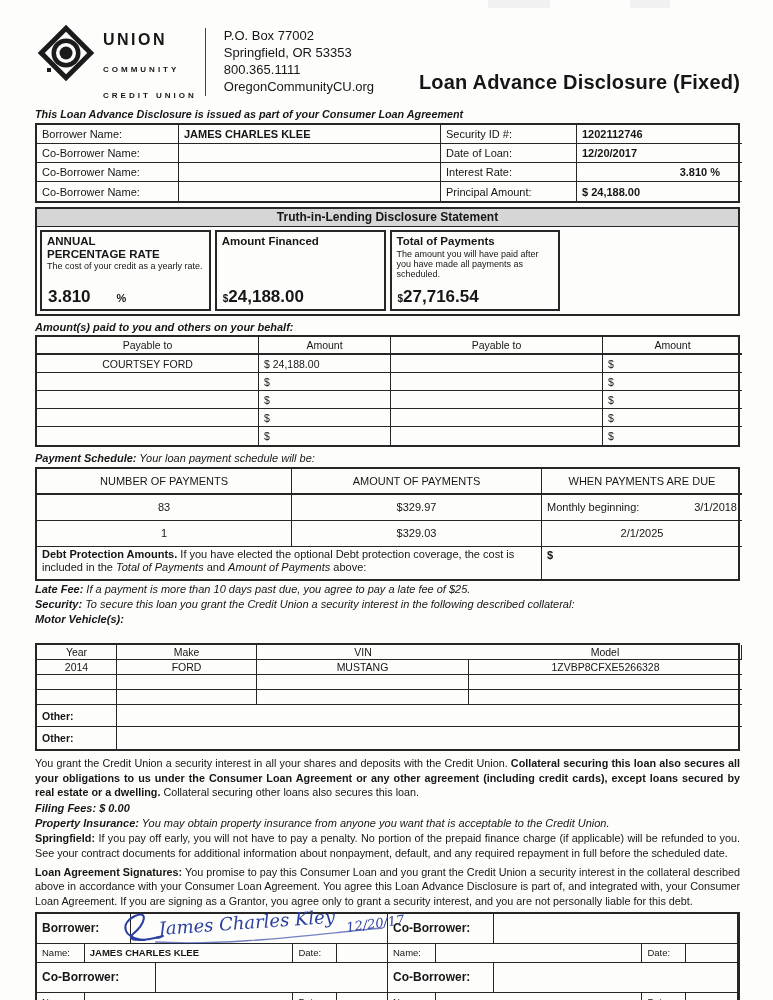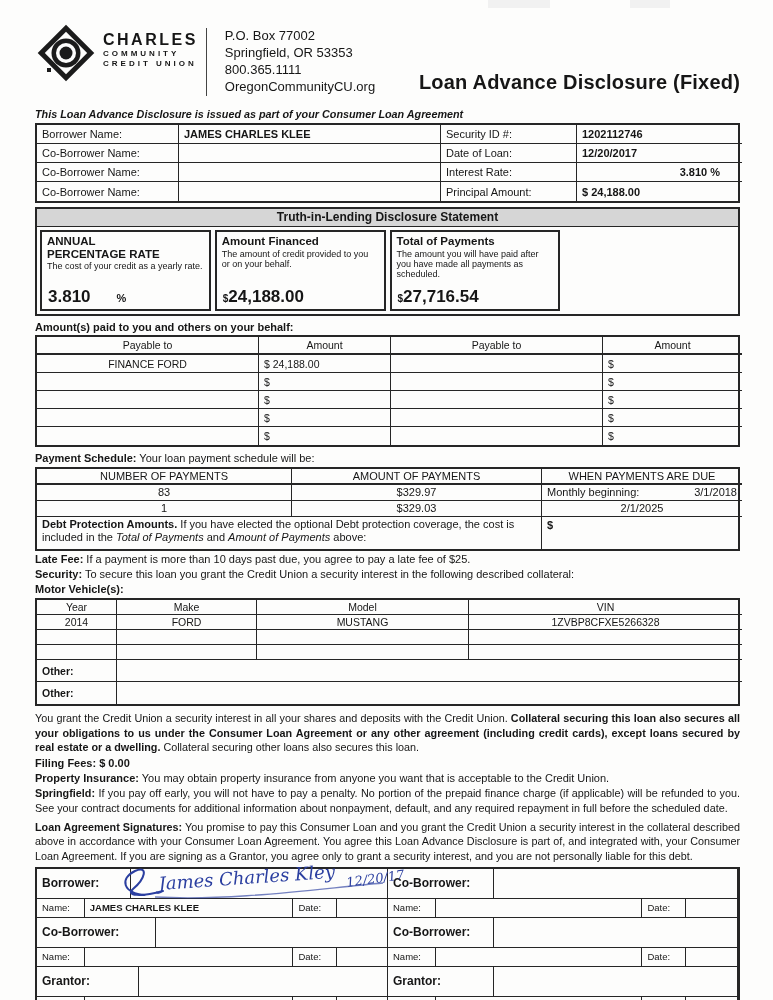--- a/index.html
+++ b/index.html
@@ -6,21 +6,21 @@
   .page{position:relative;width:773px;height:1000px;margin:0 auto;background:#fdfdfc;
         font-family:"Liberation Sans",sans-serif;color:#161616;overflow:hidden;
         box-sizing:border-box;padding:22px 33px 0 35px;}
   .smudge{position:absolute;background:#f1f1f1;height:8px;top:0;}
   
   .hdr{position:relative;height:70px;}
   .hdr-left{display:flex;align-items:flex-start;}
   .logo{width:62px;height:62px;margin-right:6px;flex:0 0 auto;}
   .logo-text{margin-top:10px;margin-right:8px;}
   .logo-l1{font-size:16px;font-weight:bold;letter-spacing:2.5px;line-height:1.05;}
-  .logo-l2,.logo-l3{font-size:8px;font-weight:bold;letter-spacing:3px;line-height:1.25;}
+  .logo-l2,.logo-l3{font-size:8px;font-weight:bold;letter-spacing:3px;line-height:1.25;margin-top:16px;}
   .addr{border-left:1.5px solid #444;padding-left:18px;margin-top:6px;font-size:13px;line-height:1.3;}
   .title{position:absolute;right:0;bottom:-2px;font-size:20px;font-weight:bold;letter-spacing:.2px;}
   .subtitle{font-style:italic;font-size:10.8px;font-weight:bold;margin:16px 0 3px 0;}
   
   .tbl{border:2px solid #262626;}
   .cell{box-sizing:border-box;border-right:1.5px solid #262626;border-bottom:1.5px solid #262626;
         padding:2px 5px;overflow:hidden;white-space:nowrap;}
   .last-col{border-right:none;}
   .last-row{border-bottom:none;}
   .bold{font-weight:bold;}
@@ -35,36 +35,36 @@
   .til-band{background:#d6d6d6;border-bottom:1.5px solid #262626;text-align:center;
             font-weight:bold;font-size:12px;padding:1px 0 2px;}
   .til-boxes{display:grid;grid-template-columns:1fr 1fr 1fr 1fr;gap:4px;padding:3px;}
   .til-box{border:2px solid #262626;padding:3px 5px 2px;height:72px;position:relative;}
   .til-title{font-weight:bold;font-size:11.5px;line-height:1.1;}
   .til-desc{font-size:9px;line-height:1.15;margin-top:1px;}
   .til-val{position:absolute;left:6px;bottom:2px;font-size:17px;font-weight:bold;}
   .til-val .pre{font-size:10px;font-weight:bold;vertical-align:baseline;}
   .til-pct{font-size:11px;font-weight:bold;margin-left:26px;}
   
-  .sect{font-size:11px;margin-top:4px;line-height:1.3;}
+  .sect{font-size:11px;margin-top:4px;line-height:1.3;font-style:italic;}
   
   .atab{display:grid;grid-template-columns:222px 132px 212px 139px;margin-top:1px;}
   .atab .cell{height:18px;font-size:10.5px;display:flex;align-items:center;}
   .atab .hcell{justify-content:center;border-bottom:2px solid #262626;}
   .ctr{justify-content:center;}
   
   .ptab{display:grid;grid-template-columns:255px 250px 200px;margin-top:1px;}
-  .ptab .cell{font-size:11px;display:flex;align-items:center;height:16px;}
+  .ptab .cell{font-size:11px;display:flex;align-items:center;height:26px;}
   .ptab .hcell{justify-content:center;font-size:11px;border-bottom:2px solid #262626;}
   .due1{display:flex;justify-content:space-between;width:100%;}
   .debt{grid-column:1 / span 2;height:32px !important;white-space:normal !important;
         font-size:10.8px;line-height:1.25;display:block !important;padding-top:1px;}
   .debtv{height:32px !important;align-items:flex-start !important;padding-top:2px;}
   
-  .mtab{display:grid;grid-template-columns:80px 140px 212px 273px;margin-top:2px;}
+  .mtab{display:grid;grid-template-columns:80px 140px 212px 273px;margin-top:17px;}
   .mtab .cell{height:15px;font-size:10.5px;display:flex;align-items:center;justify-content:center;}
   .mtab .hcell{border-bottom:1.5px solid #262626;}
   .other-lbl{justify-content:flex-start !important;font-weight:bold;height:22px !important;font-size:11px;}
   .other-val{grid-column:2 / span 3;height:22px !important;}
   
   .para{font-size:10.8px;line-height:1.33;margin-top:5px;text-align:justify;}
   .tight{margin-top:1px;}
   .ital{font-style:italic;}
   
   .stab{margin-top:4px;position:relative;}
@@ -87,21 +87,21 @@
     <div class="hdr-left">
       <svg class="logo" viewBox="0 0 62 62">
         <rect x="11" y="11" width="40" height="40" transform="rotate(45 31 31)" fill="#1b1b1b"></rect>
         <rect x="16" y="16" width="30" height="30" transform="rotate(45 31 31)" fill="#fdfdfc"></rect>
         <circle cx="31" cy="31" r="14.5" fill="#1b1b1b"></circle>
         <circle cx="31" cy="31" r="10" fill="#fdfdfc"></circle>
         <circle cx="31" cy="31" r="6.5" fill="#1b1b1b"></circle>
         <rect x="12" y="46" width="4" height="4" fill="#1b1b1b"></rect>
       </svg>
       <div class="logo-text">
-        <div class="logo-l1">CHARLES</div>
+        <div class="logo-l1">UNION</div>
         <div class="logo-l2">COMMUNITY</div>
         <div class="logo-l3">CREDIT UNION</div>
       </div>
       <div class="addr">
         <div>P.O. Box 77002</div>
         <div>Springfield, OR 53353</div>
         <div>800.365.1111</div>
         <div>OregonCommunityCU.org</div>
       </div>
     </div>
@@ -135,39 +135,38 @@
     <div class="til-band">Truth-in-Lending Disclosure Statement</div>
     <div class="til-boxes">
       <div class="til-box">
         <div class="til-title"><span>ANNUAL</span><br>
           <span>PERCENTAGE RATE</span></div>
         <div class="til-desc">The cost of your credit as a yearly rate.</div>
         <div class="til-val"><span>3.810</span><span class="til-pct">%</span></div>
       </div>
       <div class="til-box">
         <div class="til-title">Amount Financed</div>
-        <div class="til-desc">The amount of credit provided to you or on your behalf.</div>
         <div class="til-val"><span class="pre">$</span><span>24,188.00</span></div>
       </div>
       <div class="til-box">
         <div class="til-title">Total of Payments</div>
         <div class="til-desc">The amount you will have paid after you have made all payments as scheduled.</div>
         <div class="til-val"><span class="pre">$</span><span>27,716.54</span></div>
       </div>
     </div>
   </div>
 
   <div class="sect bold">Amount(s) paid to you and others on your behalf:</div>
   <div class="atab tbl">
     <div class="cell hcell">Payable to</div>
     <div class="cell hcell">Amount</div>
     <div class="cell hcell">Payable to</div>
     <div class="cell hcell last-col">Amount</div>
 
-    <div class="cell ctr">FINANCE FORD</div>
+    <div class="cell ctr">COURTSEY FORD</div>
     <div class="cell">$ 24,188.00</div>
     <div class="cell"></div>
     <div class="cell last-col">$</div>
 
     <div class="cell"></div>
     <div class="cell">$</div>
     <div class="cell"></div>
     <div class="cell last-col">$</div>
 
     <div class="cell"></div>
@@ -217,22 +216,22 @@
     <span class="bold">Late Fee:</span><span> If a payment is more than 10 days past due, you agree to pay a late fee of $25.</span>
   </div>
   <div class="sect tight">
     <span class="bold">Security:</span><span> To secure this loan you grant the Credit Union  a security interest in the following described collateral:</span>
   </div>
   <div class="sect tight bold">Motor Vehicle(s):</div>
 
   <div class="mtab tbl">
     <div class="cell hcell">Year</div>
     <div class="cell hcell">Make</div>
+    <div class="cell hcell last-col">VIN</div>
     <div class="cell hcell">Model</div>
-    <div class="cell hcell last-col">VIN</div>
 
     <div class="cell">2014</div>
     <div class="cell">FORD</div>
     <div class="cell">MUSTANG</div>
     <div class="cell last-col">1ZVBP8CFXE5266328</div>
 
     <div class="cell"></div>
     <div class="cell"></div>
     <div class="cell"></div>
     <div class="cell last-col"></div>

